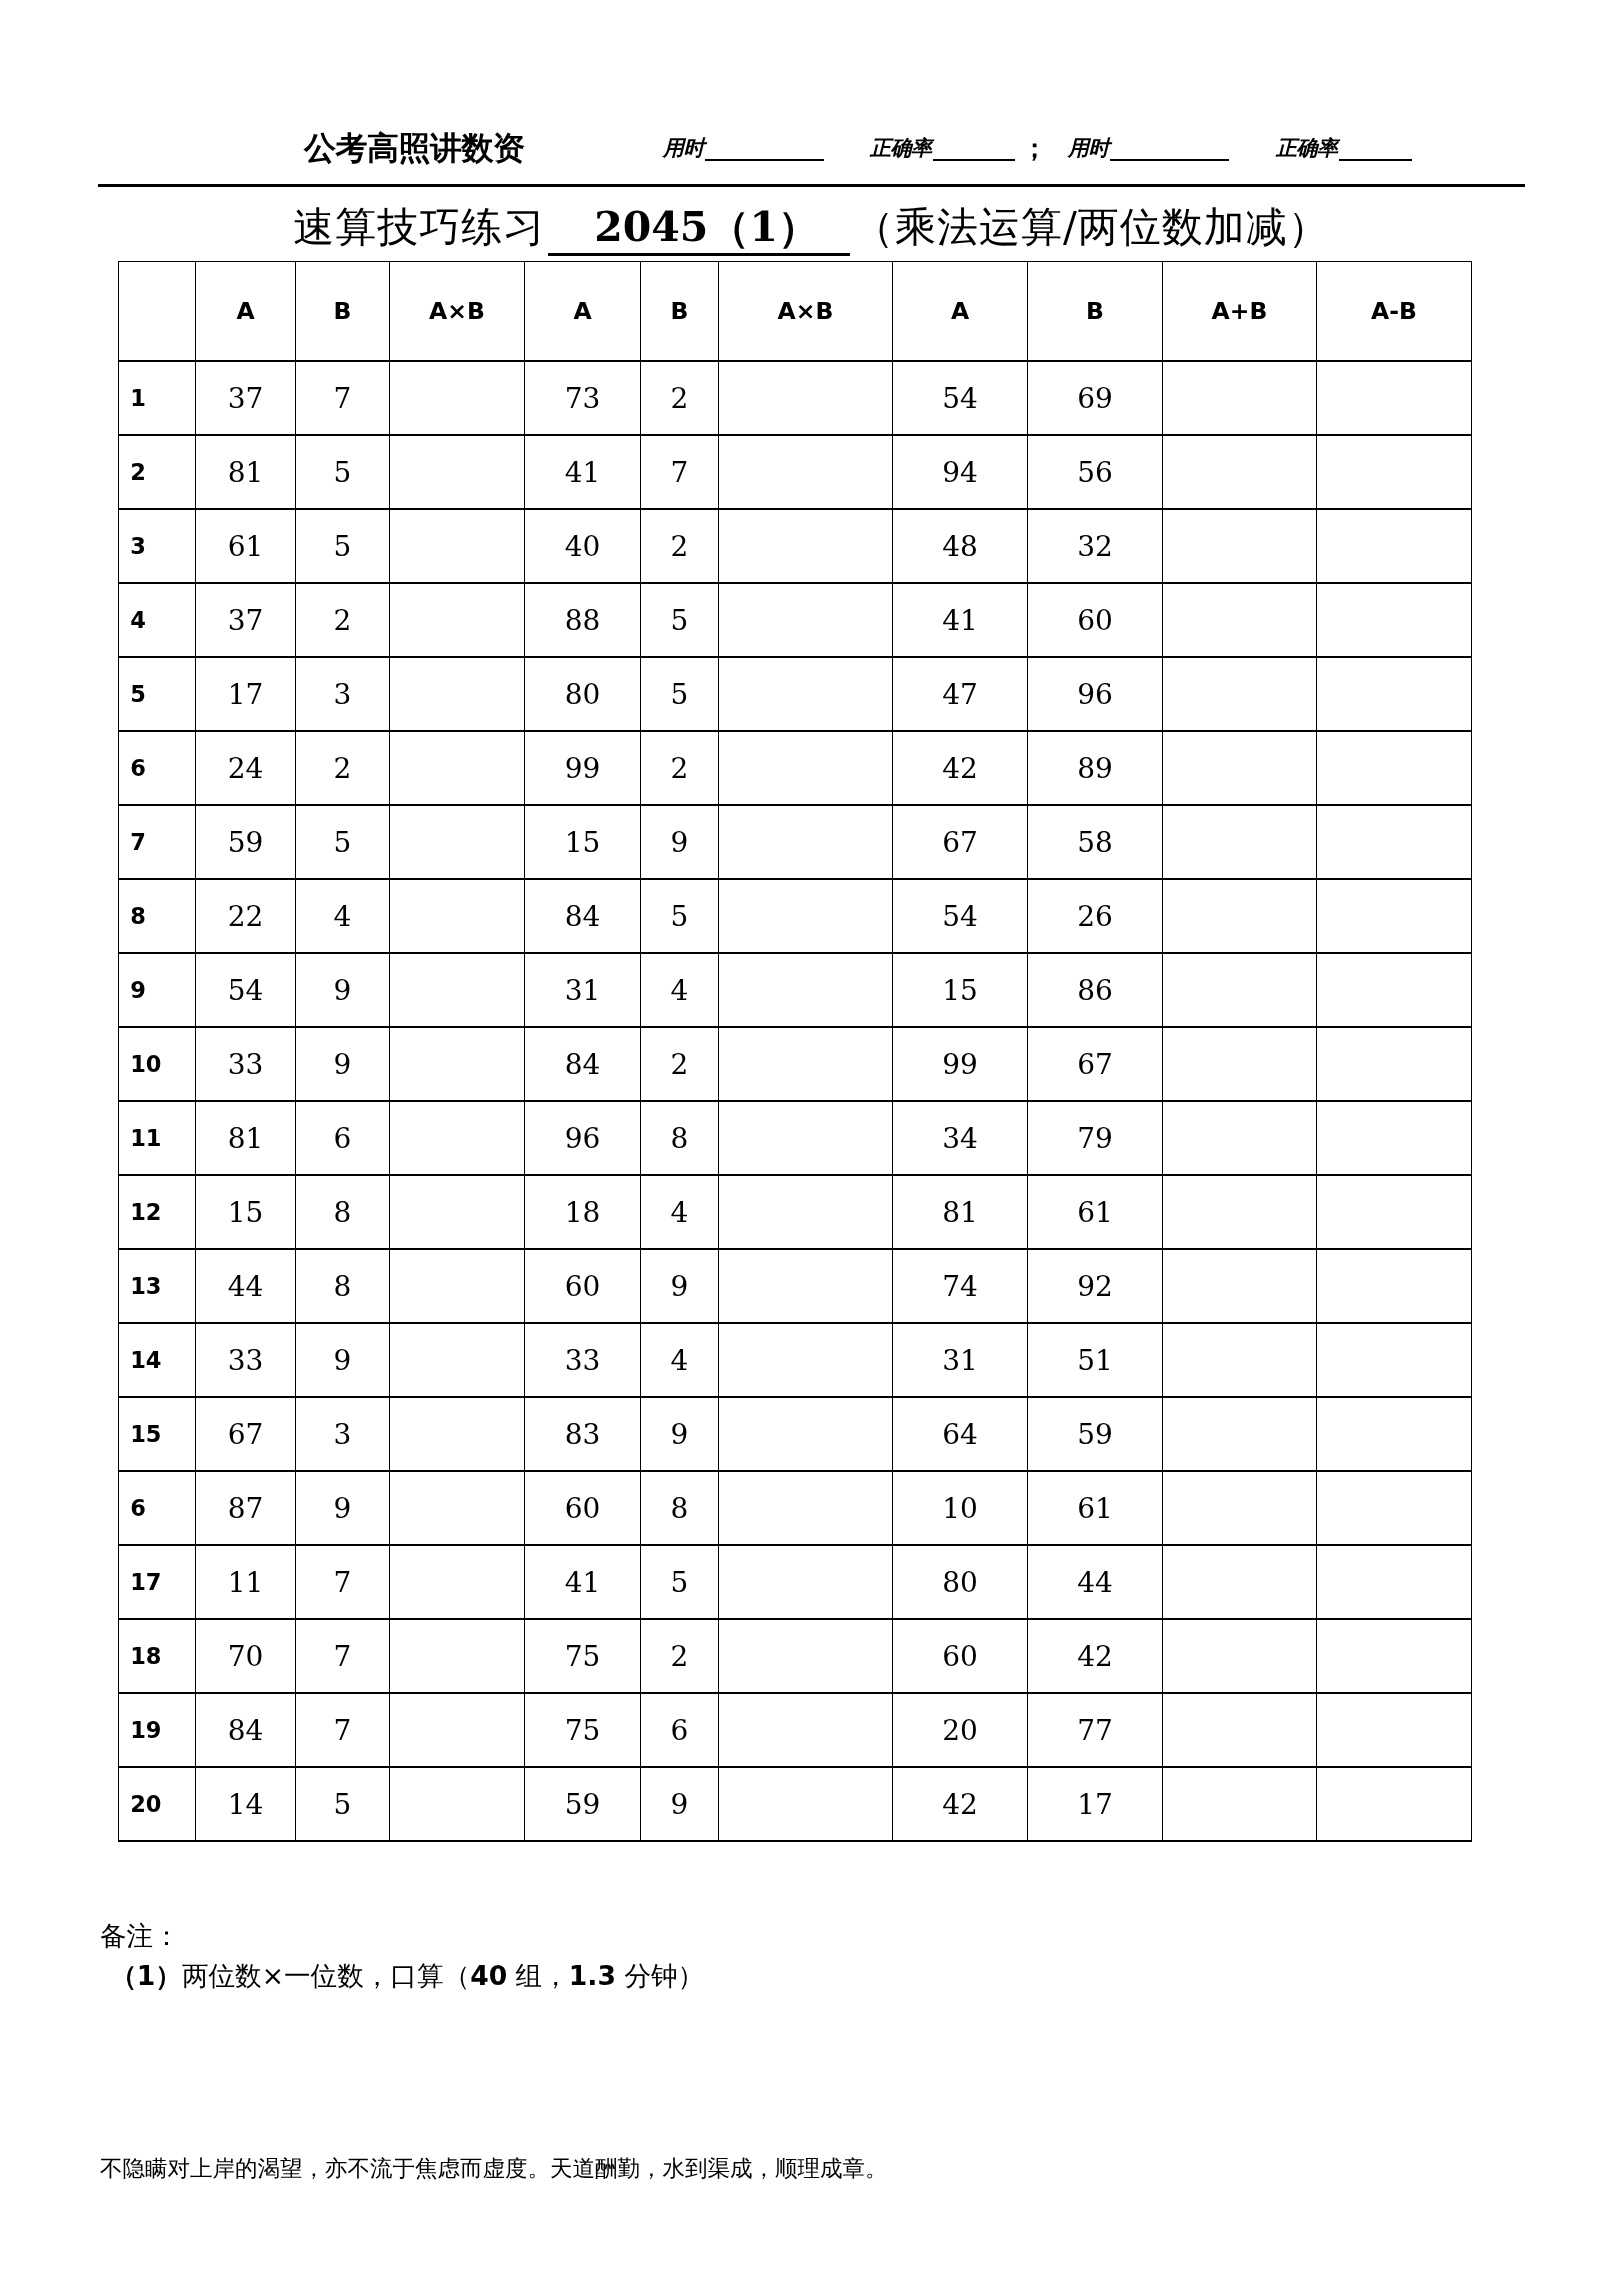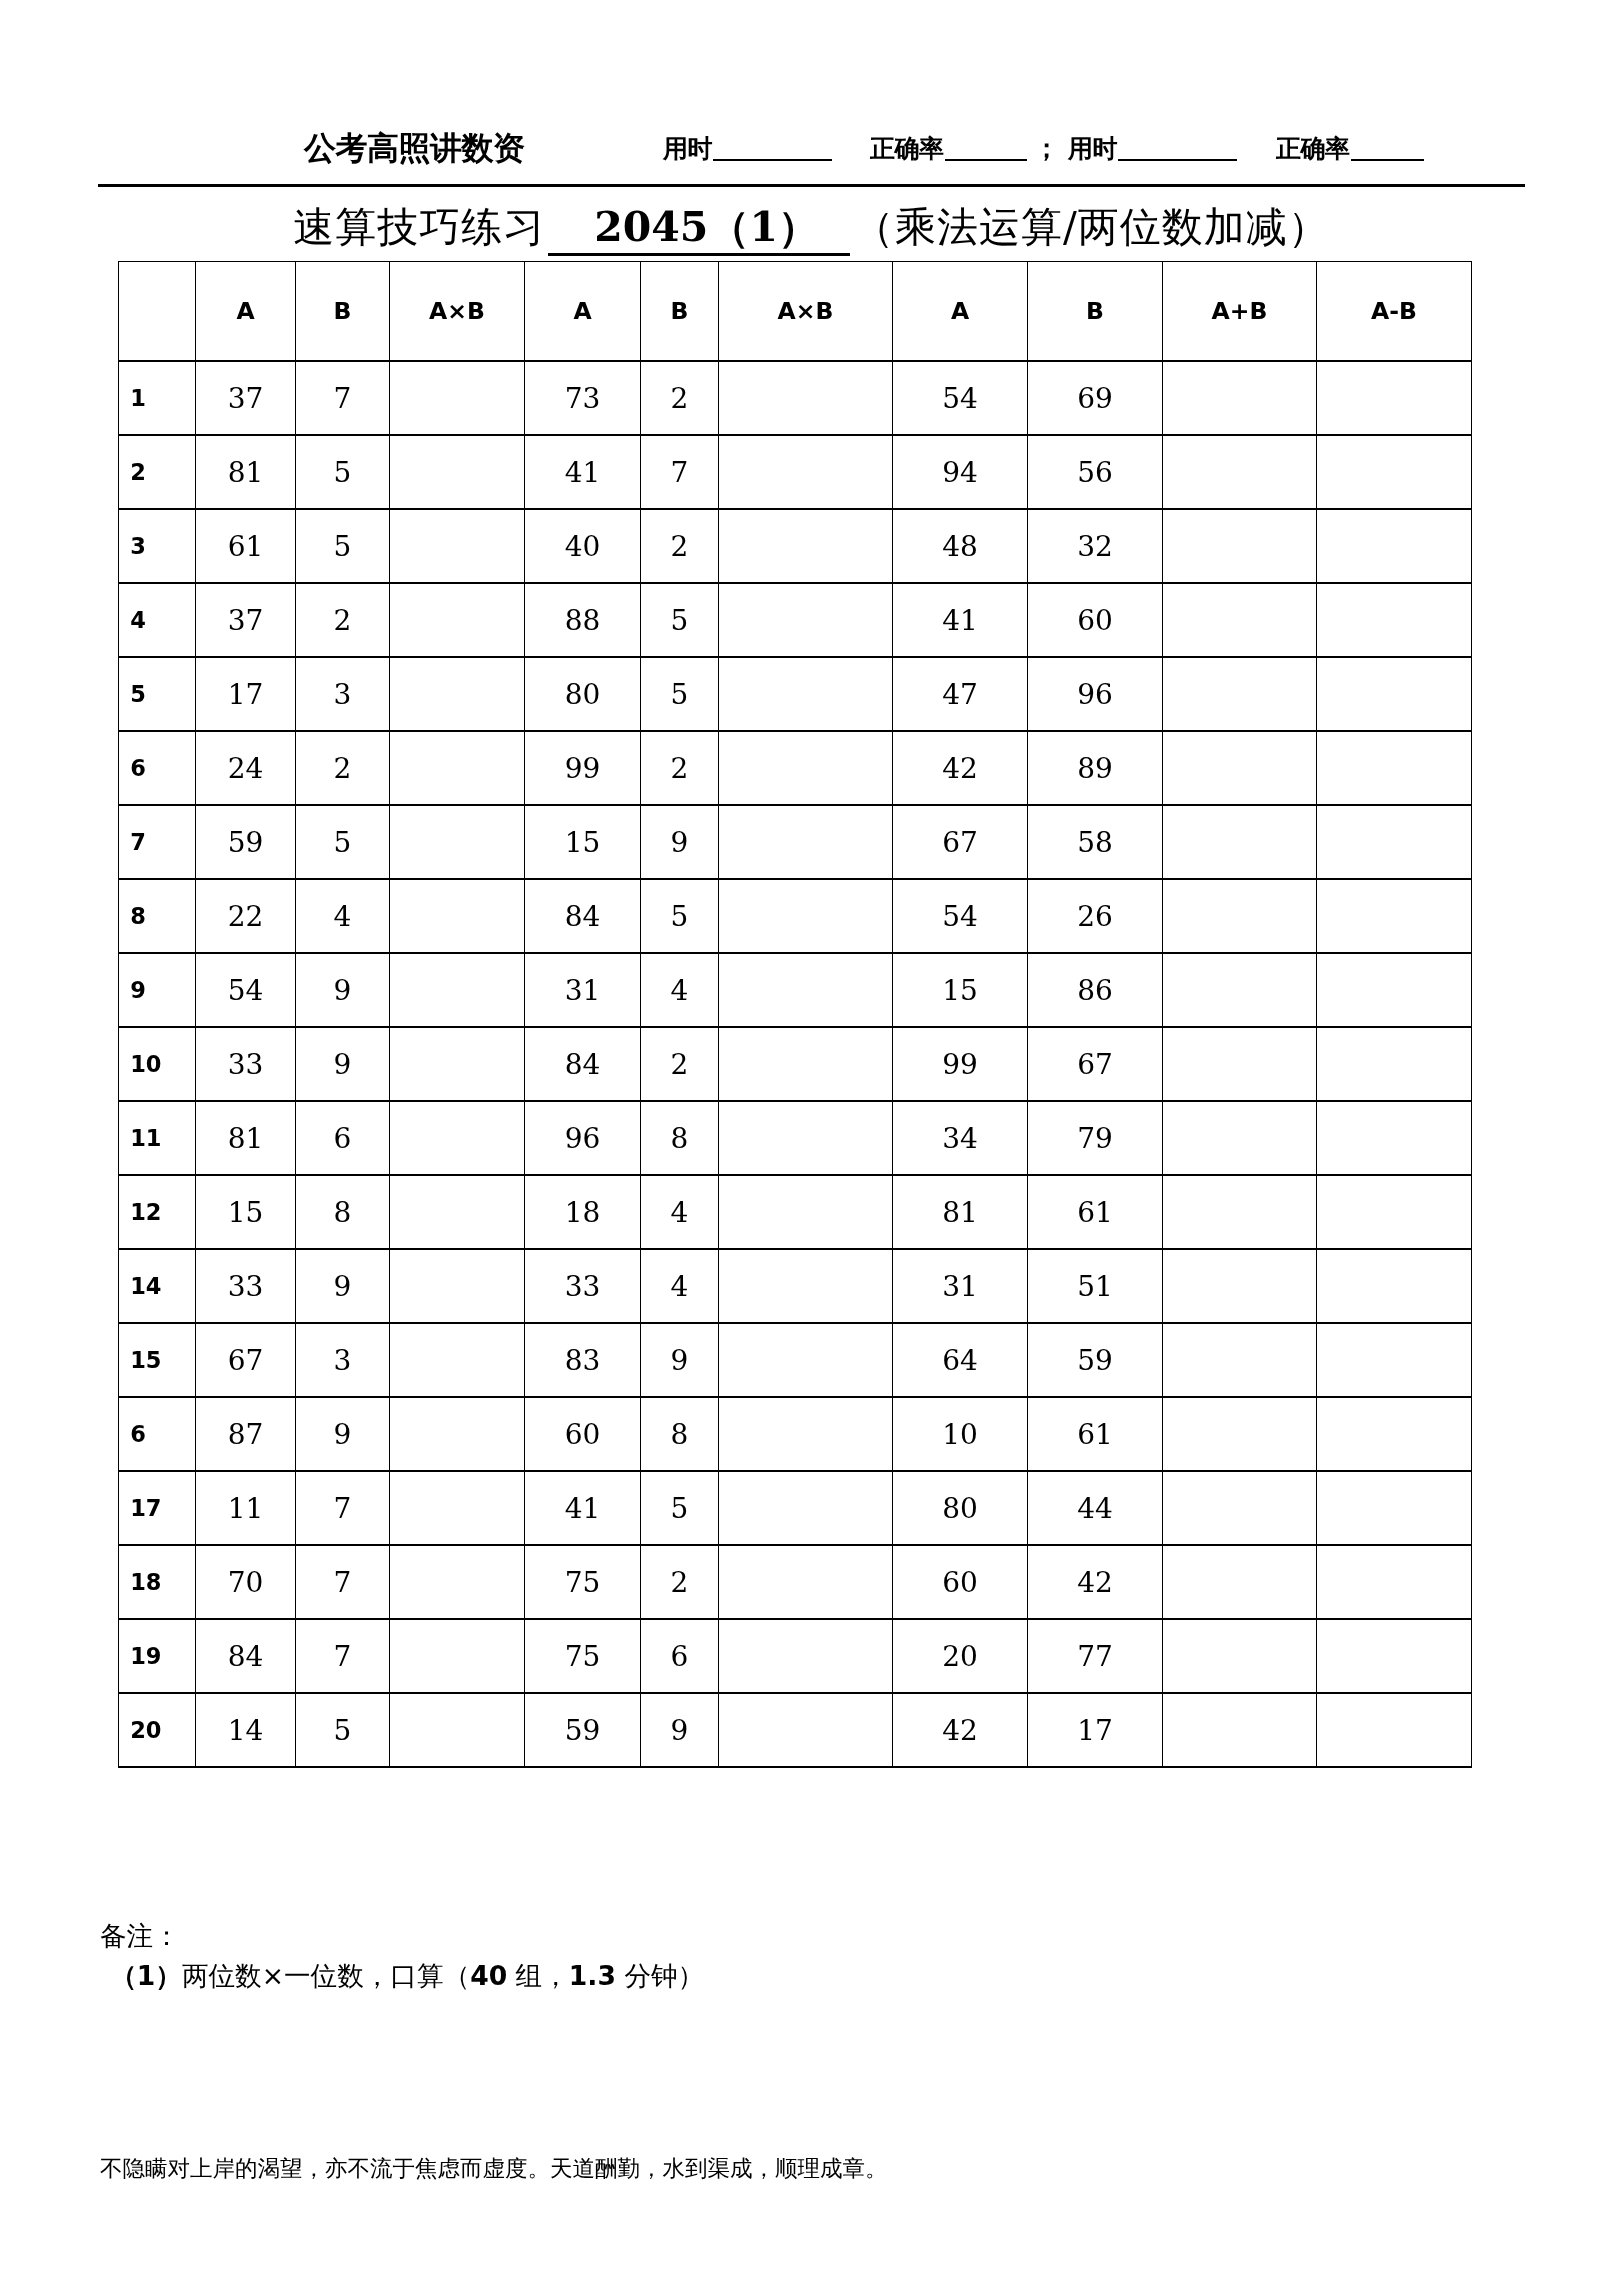--- a/index.html
+++ b/index.html
@@ -36,24 +36,25 @@
     }
     .field {
       position: absolute;
       top: 0;
       height: 41px;
       display: flex;
       align-items: flex-end;
       white-space: nowrap;
     }
     .field .label {
-      font-size: 25px;
+      font-size: 21px;
       font-weight: bold;
       line-height: 41px;
       letter-spacing: -0.5px;
+      font-style: italic;
     }
     .field .blank {
       display: inline-block;
       border-bottom: 2px solid #000;
       height: 0;
       margin-bottom: 8.2px;
       margin-left: 1px;
     }
     .field .sep {
       font-size: 25.6px;
@@ -372,20 +373,33 @@
         <td class="answer"></td>
         <td>18</td>
         <td>4</td>
         <td class="answer"></td>
         <td>81</td>
         <td>61</td>
         <td class="answer"></td>
         <td class="answer"></td>
       </tr>
       <tr>
+        <td class="rownum">13</td>
+        <td>44</td>
+        <td>8</td>
+        <td class="answer"></td>
+        <td>60</td>
+        <td>9</td>
+        <td class="answer"></td>
+        <td>74</td>
+        <td>92</td>
+        <td class="answer"></td>
+        <td class="answer"></td>
+      </tr>
+      <tr>
         <td class="rownum">14</td>
         <td>33</td>
         <td>9</td>
         <td class="answer"></td>
         <td>33</td>
         <td>4</td>
         <td class="answer"></td>
         <td>31</td>
         <td>51</td>
         <td class="answer"></td>

